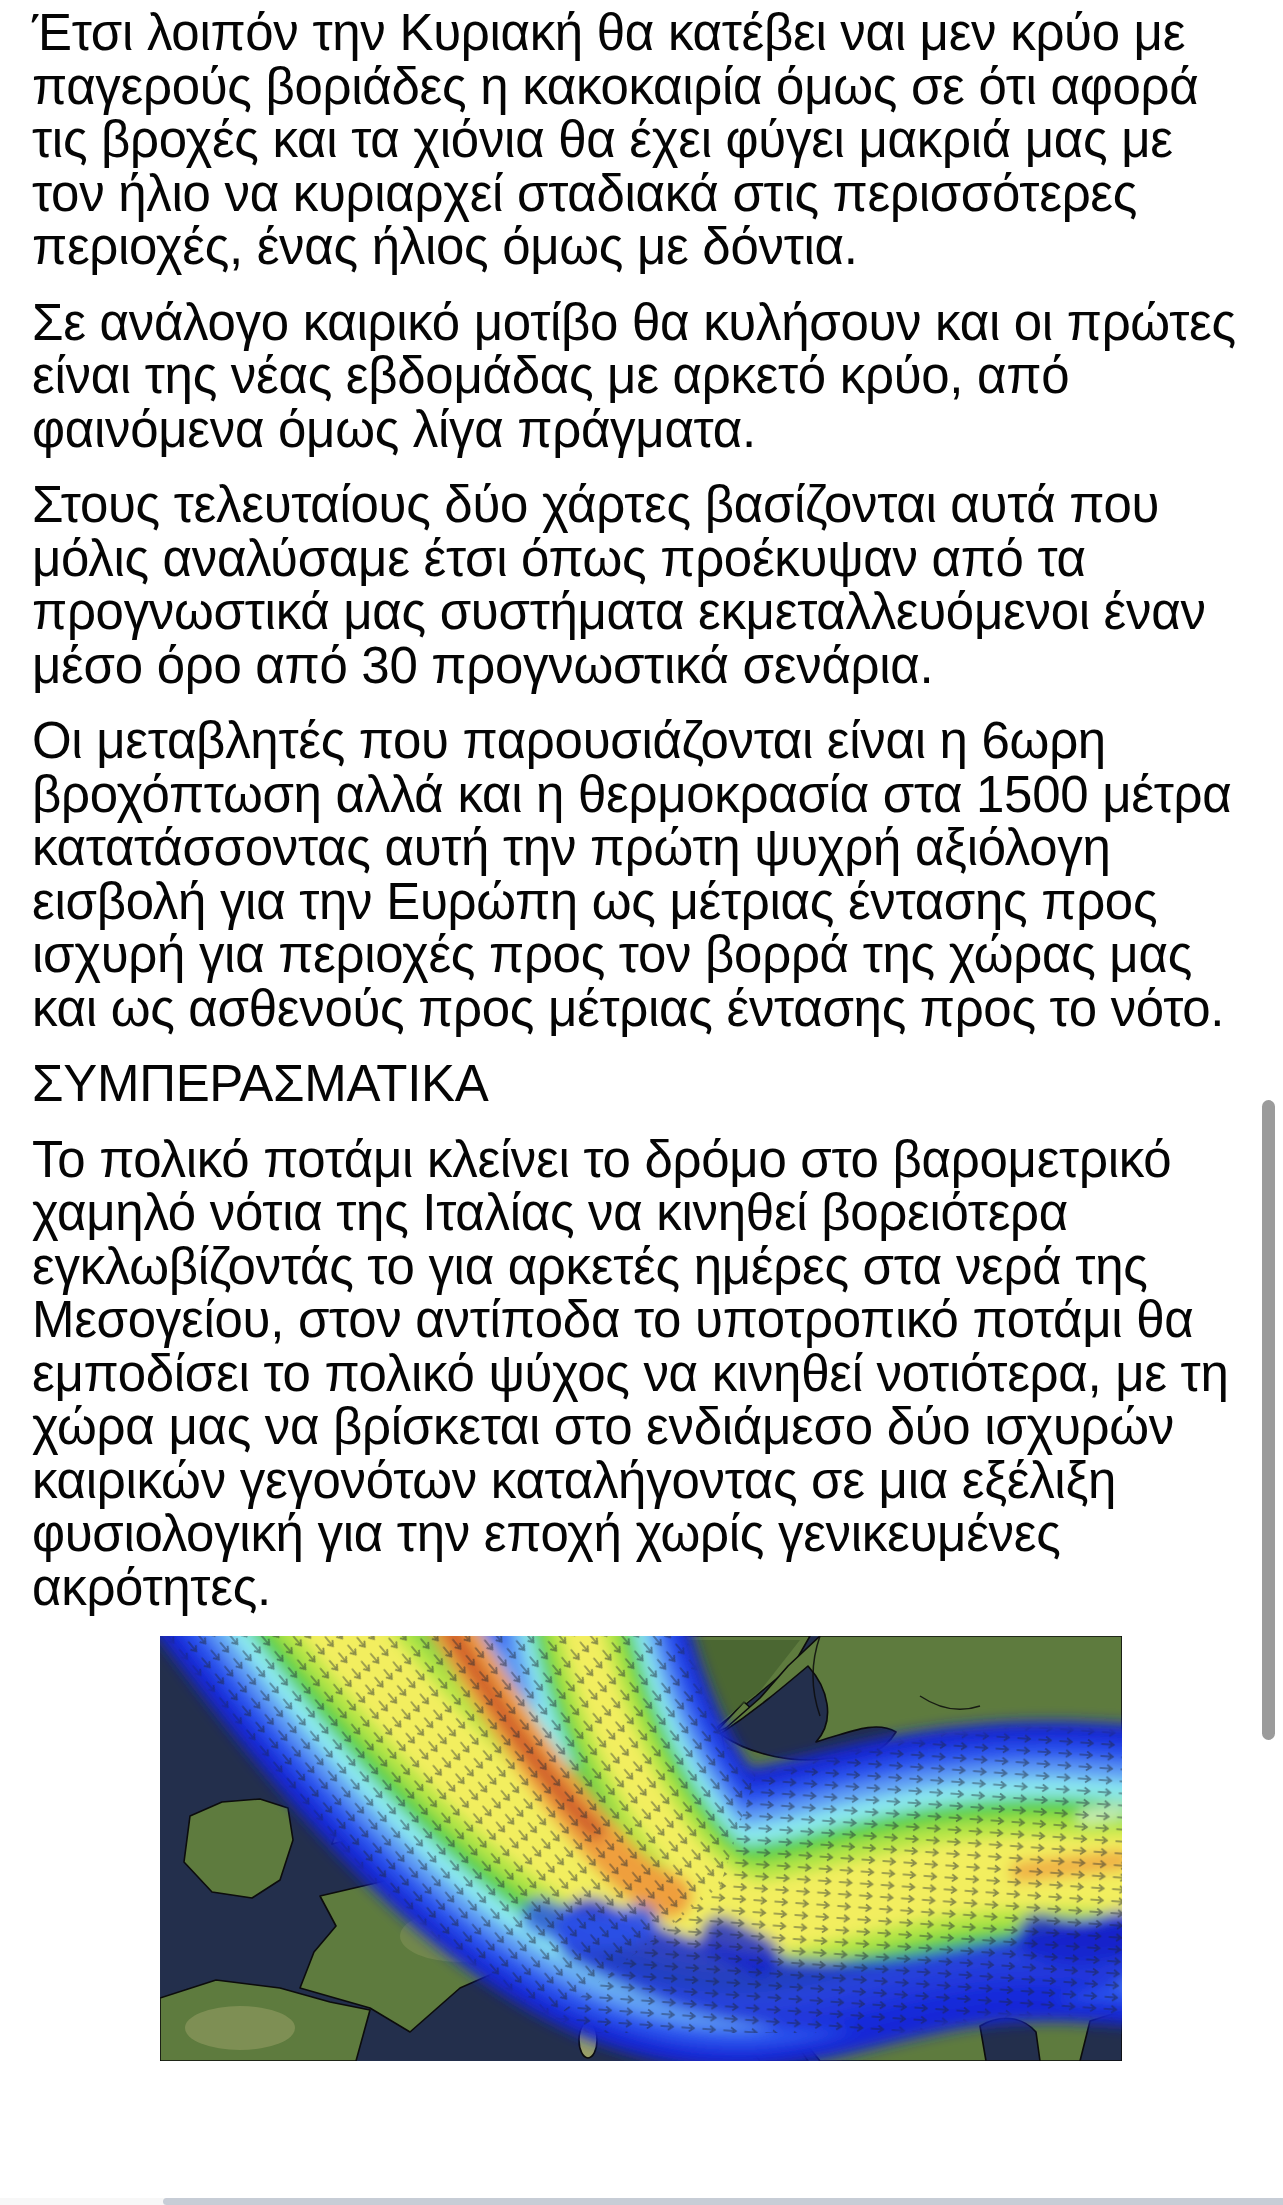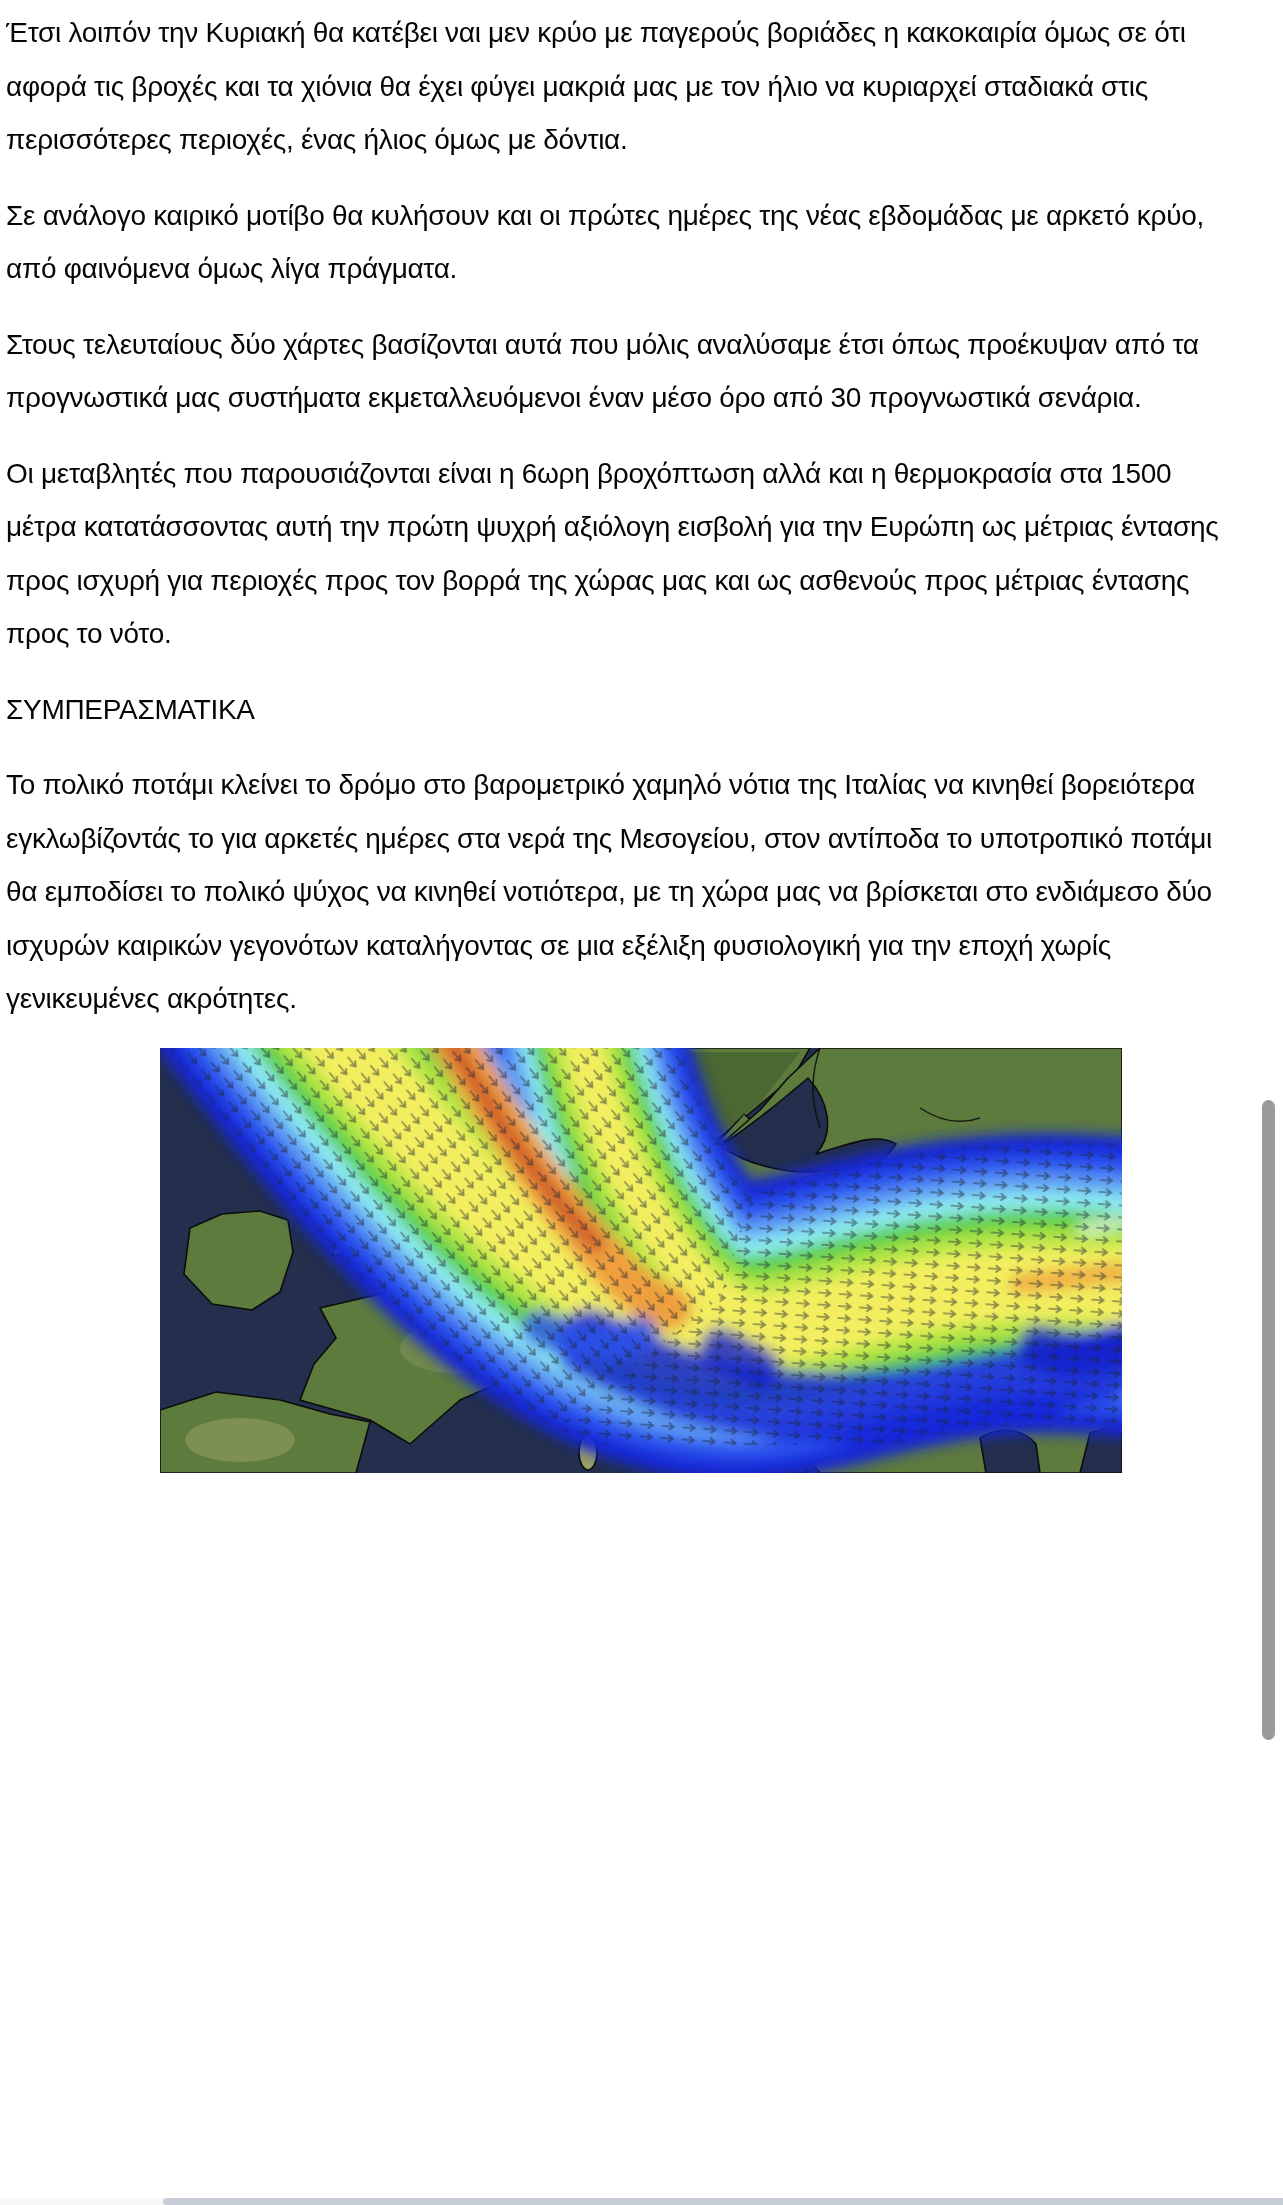--- a/index.html
+++ b/index.html
@@ -2,22 +2,22 @@
 <html lang="el"><head>
 <meta charset="utf-8">
 <style>
   html,body{margin:0;padding:0;}
   body{
     width:1283px;height:2205px;position:relative;overflow:hidden;
     background:#ffffff;
     font-family:"Liberation Sans","DejaVu Sans",sans-serif;
   }
   .article{
-    padding:6px 46px 0 6px;
-    font-size:28px;
+    padding:6px 46px 0 32px;
+    font-size:51px;
     line-height:53.5px;
     letter-spacing:-0.3px;
     color:#050505;
   }
   .article p{margin:0 0 22px 0;}
   .map-wrap{
     margin:6px 0 0 160px;
     width:962px;height:425px;
     position:relative;
     overflow:hidden;
@@ -33,21 +33,21 @@
   .h-scrollbar-thumb{
     position:absolute;left:163px;right:0;top:0;height:7px;
     background:#c7cdd6;border-radius:4px 0 0 4px;
   }
 </style>
 </head>
 <body>
 
 <div class="article">
   <p>Έτσι λοιπόν την Κυριακή θα κατέβει ναι μεν κρύο με παγερούς βοριάδες η κακοκαιρία όμως σε ότι αφορά τις βροχές και τα χιόνια θα έχει φύγει μακριά μας με τον ήλιο να κυριαρχεί σταδιακά στις περισσότερες περιοχές, ένας ήλιος όμως με δόντια.</p>
-  <p>Σε ανάλογο καιρικό μοτίβο θα κυλήσουν και οι πρώτες ημέρες της νέας εβδομάδας με αρκετό κρύο, από φαινόμενα όμως λίγα πράγματα.</p>
+  <p>Σε ανάλογο καιρικό μοτίβο θα κυλήσουν και οι πρώτες είναι της νέας εβδομάδας με αρκετό κρύο, από φαινόμενα όμως λίγα πράγματα.</p>
   <p>Στους τελευταίους δύο χάρτες βασίζονται αυτά που μόλις αναλύσαμε έτσι όπως προέκυψαν από τα προγνωστικά μας συστήματα εκμεταλλευόμενοι έναν μέσο όρο από 30 προγνωστικά σενάρια.</p>
   <p>Οι μεταβλητές που παρουσιάζονται είναι η 6ωρη βροχόπτωση αλλά και η θερμοκρασία στα 1500 μέτρα κατατάσσοντας αυτή την πρώτη ψυχρή αξιόλογη εισβολή για την Ευρώπη ως μέτριας έντασης προς ισχυρή για περιοχές προς τον βορρά της χώρας μας και ως ασθενούς προς μέτριας έντασης προς το νότο.</p>
   <p>ΣΥΜΠΕΡΑΣΜΑΤΙΚΑ</p>
   <p>Το πολικό ποτάμι κλείνει το δρόμο στο βαρομετρικό χαμηλό νότια της Ιταλίας να κινηθεί βορειότερα εγκλωβίζοντάς το για αρκετές ημέρες στα νερά της Μεσογείου, στον αντίποδα το υποτροπικό ποτάμι θα εμποδίσει το πολικό ψύχος να κινηθεί νοτιότερα, με τη χώρα μας να βρίσκεται στο ενδιάμεσο δύο ισχυρών καιρικών γεγονότων καταλήγοντας σε μια εξέλιξη φυσιολογική για την εποχή χωρίς γενικευμένες ακρότητες.</p>
 </div>
 
 <div class="map-wrap">
   <svg width="962" height="425" viewBox="0 0 962 425">
     <defs>
       <filter id="blur7" x="-25%" y="-25%" width="150%" height="150%">

